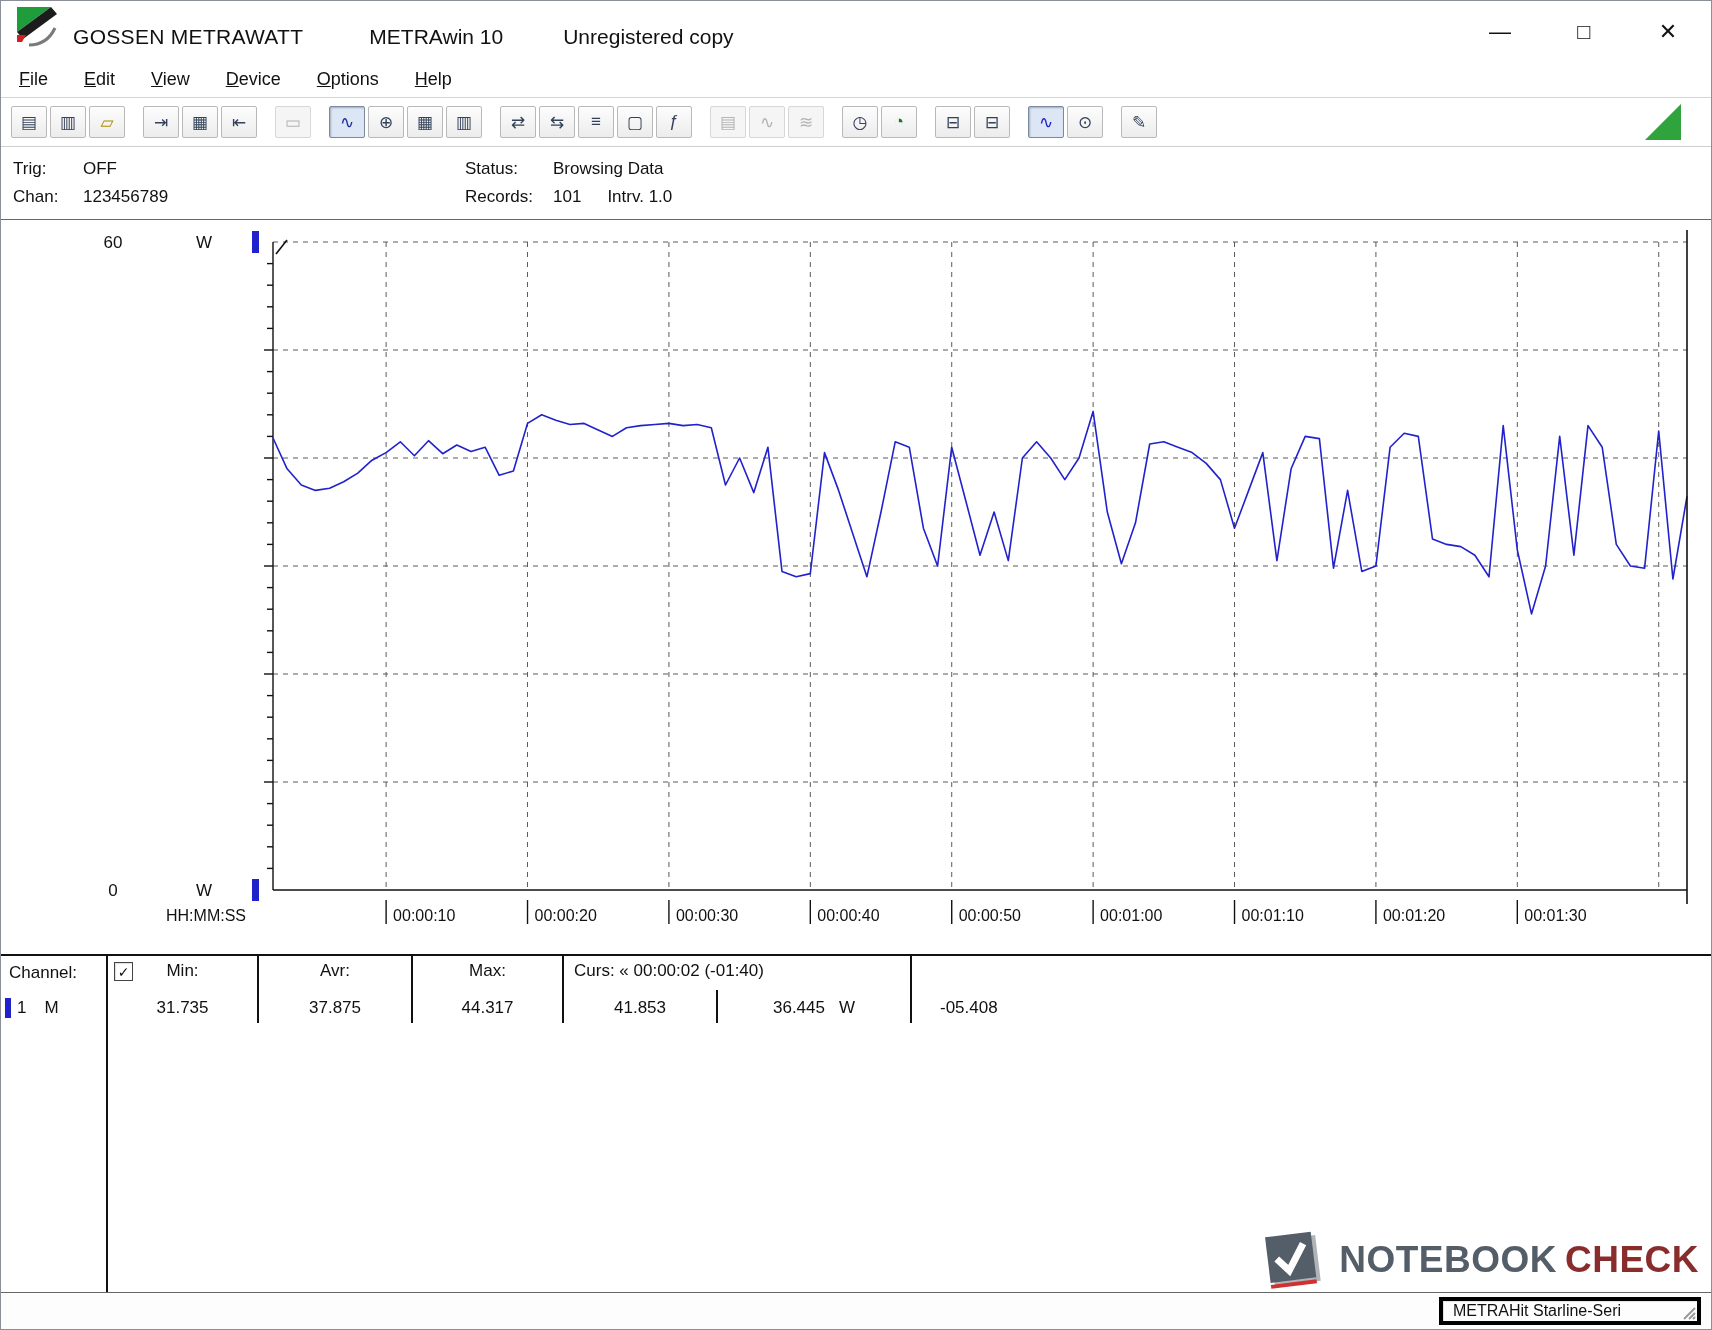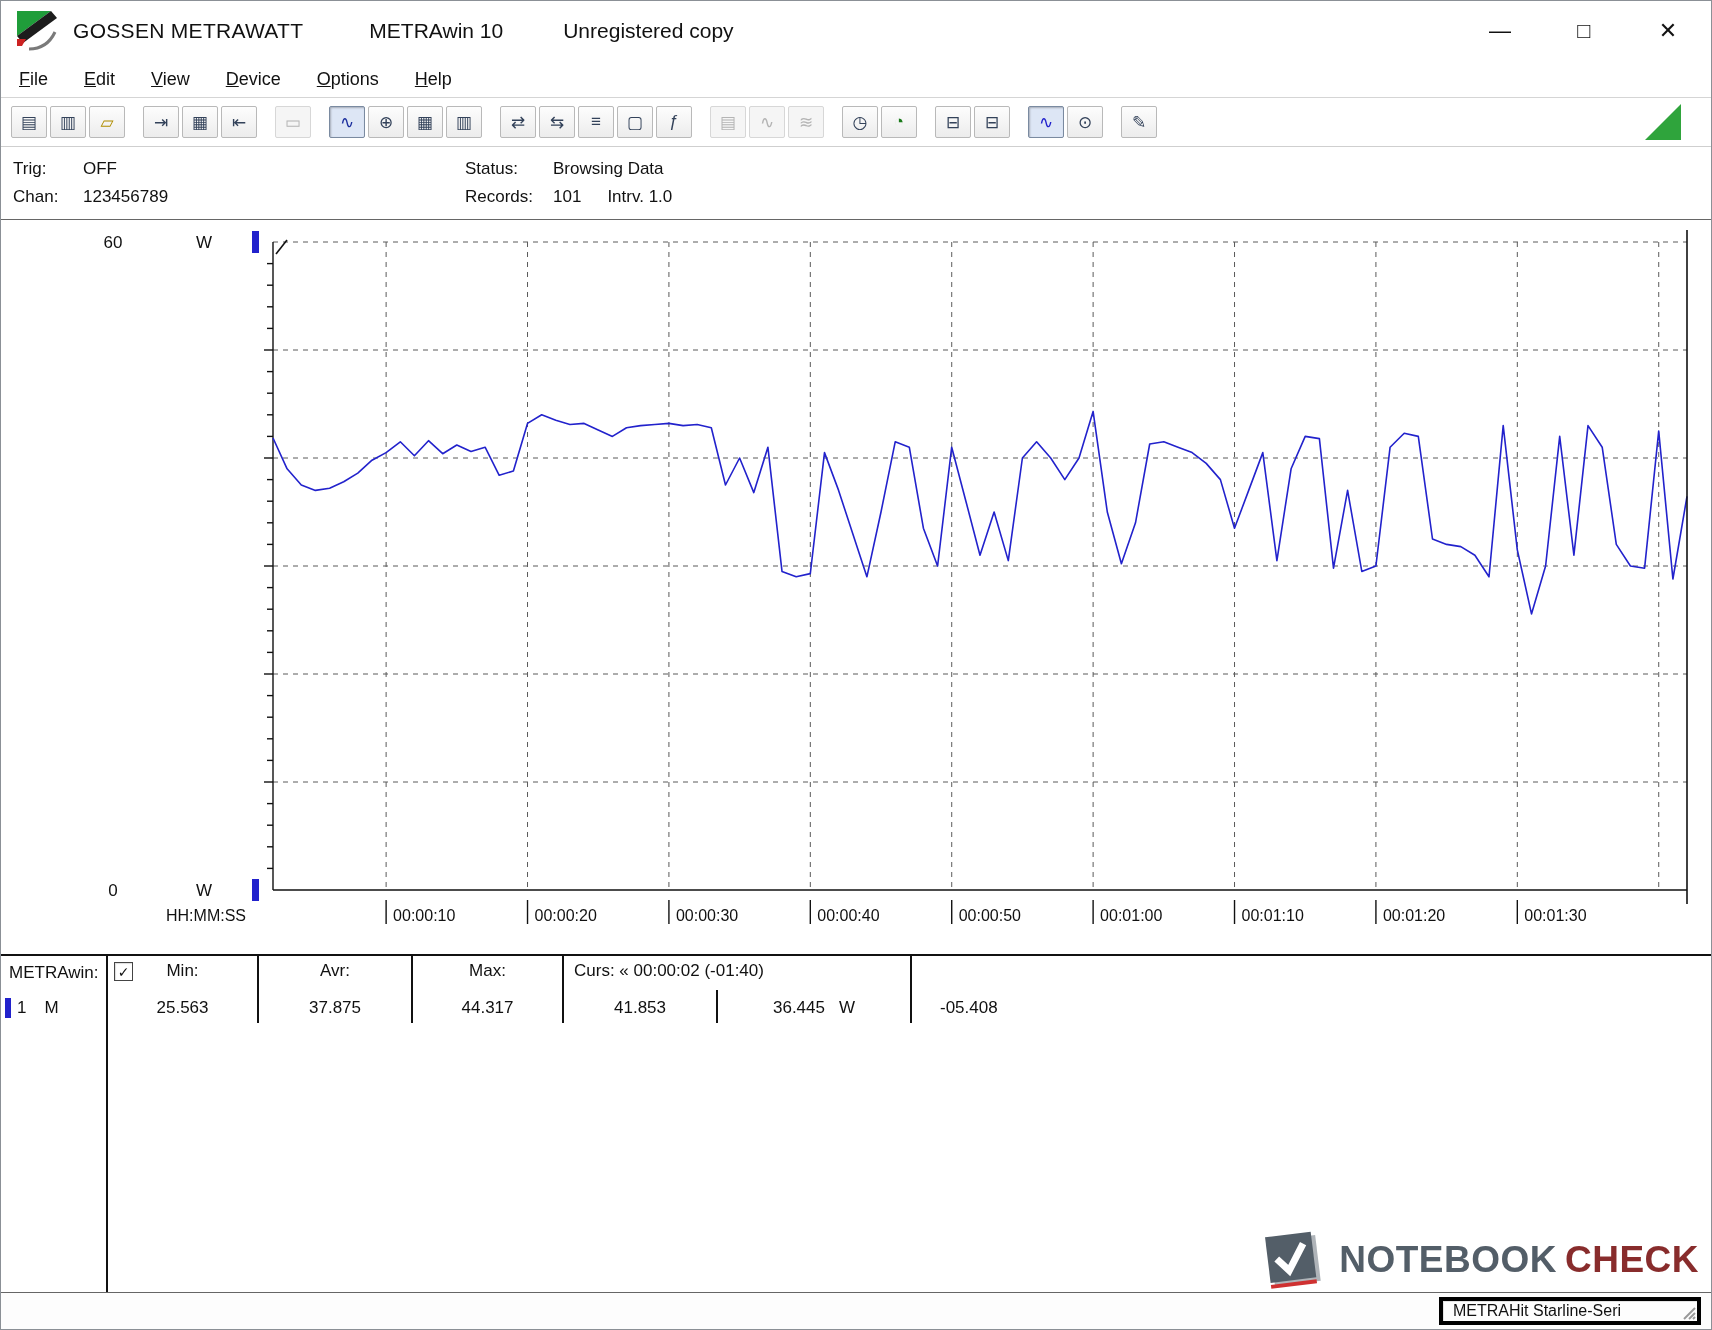--- a/index.html
+++ b/index.html
@@ -4,21 +4,21 @@
 <style>
   html,body{margin:0;padding:0;background:#ffffff;}
   *{box-sizing:border-box;}
   .window{
     width:1712px;height:1330px;position:relative;overflow:hidden;
     border:1px solid #8b9096;background:#fff;
     display:flex;flex-direction:column;
     font-family:"Liberation Sans","DejaVu Sans",sans-serif;color:#111;
   }
   
-  .titlebar{height:60px;display:flex;align-items:center;padding:0 14px;flex:0 0 auto;}
+  .titlebar{height:60px;display:flex;align-items:flex-end;padding:12px 14px;flex:0 0 auto;}
   .titlebar .logo{width:44px;height:44px;margin-right:14px;display:flex;align-items:center;}
   .brand{font-size:21px;margin-right:66px;letter-spacing:.3px;}
   .appname{font-size:21px;margin-right:60px;}
   .license{font-size:21px;}
   .wincontrols{margin-left:auto;display:flex;gap:50px;padding-right:12px;}
   .wincontrols button{background:none;border:none;font-size:22px;width:34px;height:34px;
     display:flex;align-items:center;justify-content:center;color:#111;padding:0;}
   
   .menubar{height:36px;display:flex;align-items:center;gap:36px;padding:0 18px;font-size:18px;flex:0 0 auto;}
   .menu-item{cursor:default;}
@@ -240,36 +240,36 @@
         <text x="203" y="676" class="ylab" text-anchor="middle">W</text>
         <rect x="251" y="659" width="7" height="22" fill="#2222cc"></rect>
         <polyline points="272.0,218.0 286.1,248.8 300.3,265.0 314.4,270.4 328.6,268.2 342.7,261.8 356.8,253.1 371.0,240.2 385.1,232.6 399.3,221.8 413.4,235.8 427.5,220.7 441.7,233.7 455.8,225.0 470.0,231.5 484.1,227.2 498.2,255.3 512.4,251.0 526.5,203.4 540.7,194.8 554.8,200.2 568.9,204.5 583.1,203.4 597.2,209.9 611.4,216.4 625.5,207.8 639.6,205.6 653.8,204.5 667.9,203.4 682.1,205.6 696.2,204.5 710.3,207.8 724.5,265.0 738.6,238.0 752.8,272.6 766.9,227.2 781.0,351.4 795.2,356.8 809.3,353.6 823.5,232.6 837.6,270.4 851.7,313.6 865.9,356.8 880.0,292.0 894.2,221.8 908.3,227.2 922.4,308.2 936.6,346.0 950.7,227.2 964.9,281.2 979.0,335.2 993.1,292.0 1007.3,340.6 1021.4,238.0 1035.6,221.8 1049.7,238.0 1063.8,259.6 1078.0,238.0 1092.1,191.4 1106.3,292.0 1120.4,343.8 1134.5,302.8 1148.7,224.0 1162.8,221.8 1177.0,227.2 1191.1,232.6 1205.2,243.4 1219.4,259.6 1233.5,308.2 1247.7,270.4 1261.8,232.6 1275.9,340.6 1290.1,248.8 1304.2,216.4 1318.4,218.6 1332.5,348.2 1346.6,270.4 1360.8,351.4 1374.9,346.0 1389.1,227.2 1403.2,213.2 1417.3,216.4 1431.5,319.0 1445.6,324.4 1459.8,326.6 1473.9,335.2 1488.0,356.8 1502.2,205.6 1516.3,329.8 1530.5,393.9 1544.6,346.0 1558.7,216.4 1572.9,335.2 1587.0,205.6 1601.2,227.2 1615.3,324.4 1629.4,346.0 1643.6,348.2 1657.7,211.0 1671.9,359.0 1686.0,276.4" fill="none" stroke="#2222cc" stroke-width="1.6" stroke-linejoin="round"></polyline>
         <line x1="1686" y1="10" x2="1686" y2="684" class="cursor"></line>
         <line x1="275" y1="34" x2="286" y2="20" class="cursor"></line>
       </svg>
   </div>
 
   <div class="datatable">
 
-    <div class="cell bR th-channel">METRAwin:</div>
+    <div class="cell bR th-channel">Channel:</div>
     <div class="cell bR th-center">
       <span class="checkbox">✓</span>
       <span>Min:</span>
     </div>
     <div class="cell bR th-center">Avr:</div>
     <div class="cell bR th-center">Max:</div>
     <div class="cell bR" style="grid-column:5/7;padding-left:10px;">Curs: « 00:00:02 (-01:40)</div>
     <div class="cell"></div>
 
     <div class="cell bR td-channel">
       <span class="chan-marker"></span>
       <span>1</span>
       <span class="chan-mode">M</span>
     </div>
-    <div class="cell bR td-center">25.563</div>
+    <div class="cell bR td-center">31.735</div>
     <div class="cell bR td-center">37.875</div>
     <div class="cell bR td-center">44.317</div>
     <div class="cell bR td-center">41.853</div>
     <div class="cell bR td-center">
       <span>36.445</span><span class="curs-unit">W</span>
     </div>
     <div class="cell td-delta">-05.408</div>
   </div>
 
   <div class="footer">

